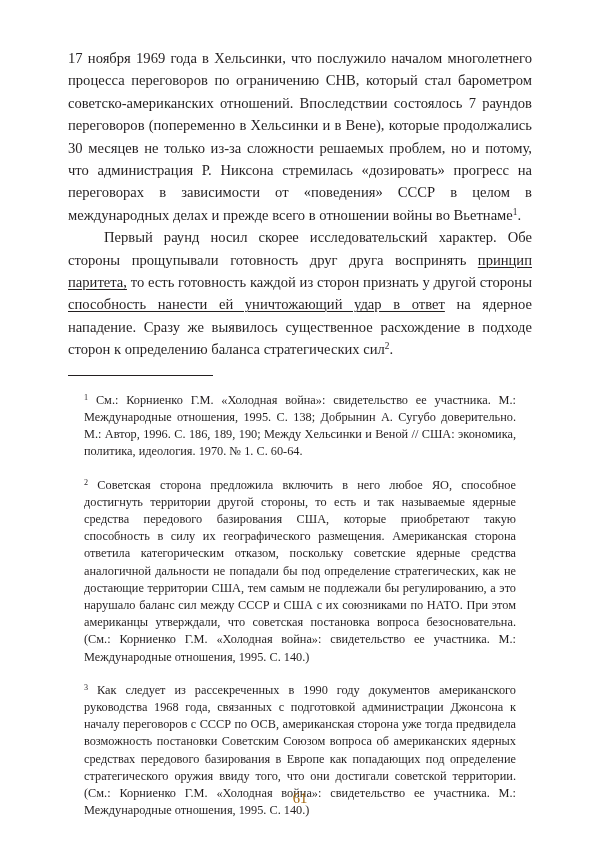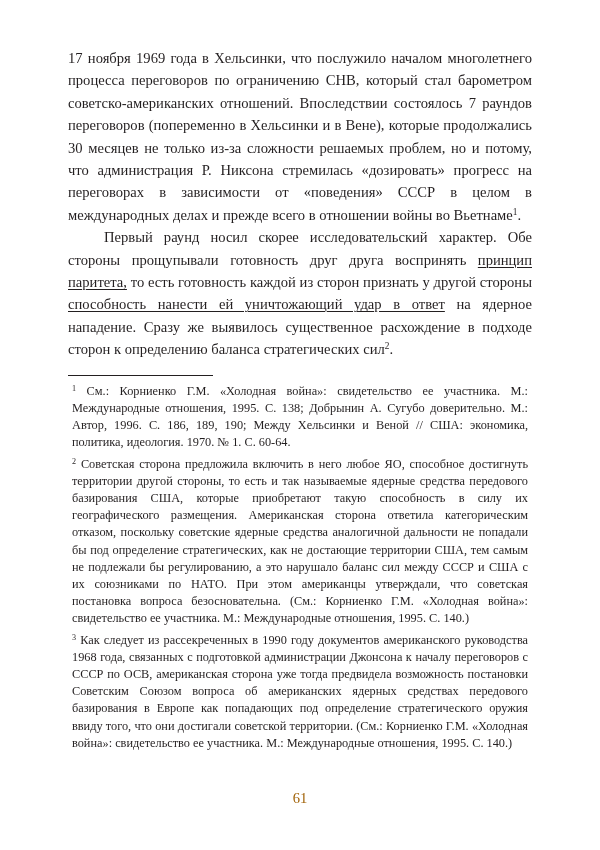--- a/index.html
+++ b/index.html
@@ -62,21 +62,21 @@
     margin-top: 14px;
   }
   .fn-rule {
     width: 145px;
     height: 0;
     border: 0;
     border-top: 1.1px solid #231f20;
     margin: 0 0 7px 0;
   }
   .footnotes p {
-    margin: 4px;
+    margin: 16px;
     font-size: 12.3px;
     line-height: 17.2px;
     text-align: justify;
     text-justify: inter-word;
     hyphens: manual;
     color: #231f20;
   }
   .footnotes p + p { margin-top: 0; }
 
   .fn-marker {

